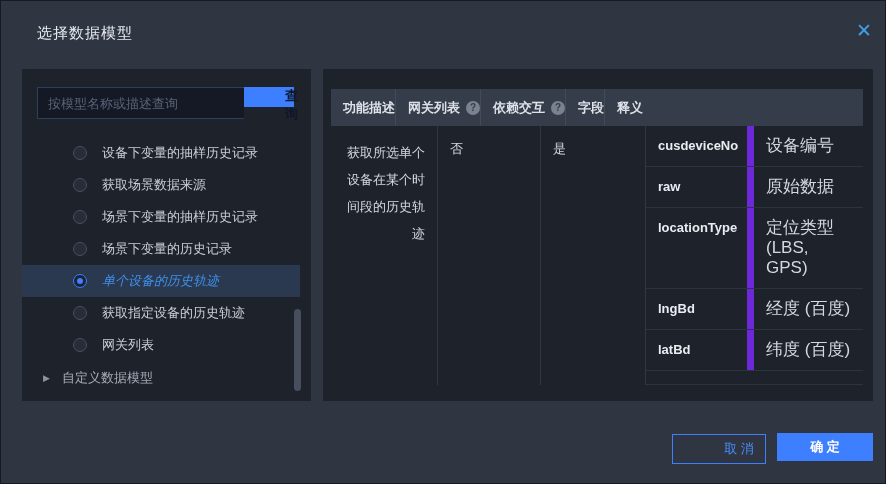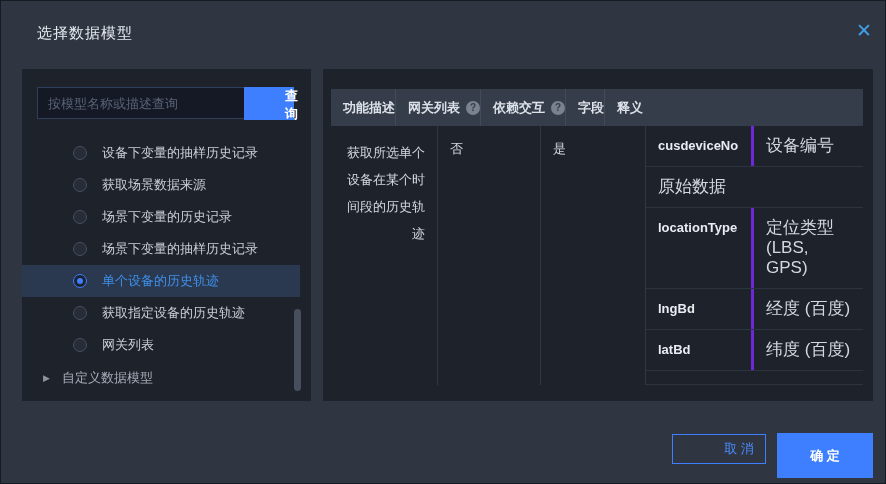--- a/index.html
+++ b/index.html
@@ -40,22 +40,22 @@
   .search-input {
     flex: 1; min-width: 0;
     background: #141925;
     border: 1px solid #2e3f5e; border-right: none;
     color: #c7ccd6; font-size: 13px;
     padding: 0 10px; outline: none;
     font-family: "Liberation Sans", "DejaVu Sans", sans-serif;
   }
   .search-input::placeholder { color: #5a6477; }
   .search-btn {
-    width: 50px; height: 33px;
-    background: #3d7fff; color: #ffffff;
+    width: 50px; height: 20px;
+    background: #3d7fff; color: #0f172a;
     border: none; font-size: 13px; font-weight: bold;
     cursor: pointer;
     font-family: "Liberation Sans", "DejaVu Sans", sans-serif;
     padding-left: 41px;
   }
 
   .model-list { position: absolute; left: 0; top: 68px; right: 0; }
   .model-row {
     height: 32px; margin-right: 11px;
     display: flex; align-items: center;
@@ -74,21 +74,21 @@
   }
   .model-row.selected .radio::after {
     content: ""; position: absolute;
     left: 3px; top: 3px; width: 6px; height: 6px;
     border-radius: 50%; background: #3d7fff;
   }
   .model-label {
     margin-left: 15px; font-size: 13px; color: #c9ced8;
     white-space: nowrap;
   }
-  .model-row.selected .model-label { color: #3f8fe8; }
+  .model-row.selected .model-label { color: #3f8fe8; font-style: italic; }
 
   .tree-node {
     height: 30px; margin-top: 2px;
     display: flex; align-items: center; cursor: pointer;
   }
   .tree-arrow {
     margin-left: 21px; font-size: 9px; color: #8d939f; flex: none;
   }
   .tree-label { margin-left: 12px; font-size: 13px; color: #a6acb8; }
 
@@ -134,21 +134,21 @@
   }
   .tcell.desc { line-height: 27px; padding-right: 12px; }
 
   .fields-col { display: flex; flex-direction: column; }
   .field-row { display: flex; border-bottom: 1px solid #2c3440; }
   .field-name {
     width: 108px; flex: none;
     padding: 10px 10px 10px 12px;
     font-size: 13px; font-weight: bold; color: #e9ecf1;
     line-height: 20px;
-    border-right: 3px solid #6d28d9;
+    border-right: 7px solid #6d28d9;
   }
   .field-meaning {
     flex: 1; padding: 10px 10px 10px 12px;
     font-size: 17px; color: #d4d8df; line-height: 20px;
   }
   .field-stub { height: 14px; }
 
   
   .w-desc { width: 107px; flex: none; text-align: right; }
   .w-cfg  { width: 103px; flex: none; }
@@ -160,21 +160,21 @@
     position: absolute; left: 671px; top: 433px;
     width: 94px; height: 30px;
     background: transparent;
     border: 1px solid #3d7fff; color: #4a8cff;
     font-size: 13px; cursor: pointer;
     font-family: "Liberation Sans", "DejaVu Sans", sans-serif;
     padding-left: 40px;
   }
   .btn-confirm {
     position: absolute; left: 776px; top: 432px;
-    width: 96px; height: 45px;
+    width: 96px; height: 28px;
     background: #3d7fff; border: none; color: #ffffff;
     font-size: 13px; font-weight: bold; cursor: pointer;
     font-family: "Liberation Sans", "DejaVu Sans", sans-serif;
   }
 </style>
 </head>
 <body>
 
 <div class="dialog">
 
@@ -194,26 +194,26 @@
           <span class="model-label">设备下变量的抽样历史记录</span>
         </div>
 
         <div class="model-row">
           <span class="radio"></span>
           <span class="model-label">获取场景数据来源</span>
         </div>
 
         <div class="model-row">
           <span class="radio"></span>
+          <span class="model-label">场景下变量的抽样历史记录</span>
+        </div>
+
+        <div class="model-row">
+          <span class="radio"></span>
           <span class="model-label">场景下变量的历史记录</span>
-        </div>
-
-        <div class="model-row">
-          <span class="radio"></span>
-          <span class="model-label">场景下变量的抽样历史记录</span>
         </div>
 
         <div class="model-row selected">
           <span class="radio"></span>
           <span class="model-label">单个设备的历史轨迹</span>
         </div>
 
         <div class="model-row">
           <span class="radio"></span>
           <span class="model-label">获取指定设备的历史轨迹</span>
@@ -270,20 +270,21 @@
         <div class="tcell w-cfg">否</div>
         <div class="tcell w-dep">是</div>
         <div class="fields-col w-mean">
 
             <div class="field-row">
               <div class="field-name">cusdeviceNo</div>
               <div class="field-meaning">设备编号</div>
             </div>
 
             <div class="field-row">
+              <div class="field-name">raw</div>
               <div class="field-meaning">原始数据</div>
             </div>
 
             <div class="field-row">
               <div class="field-name">locationType</div>
               <div class="field-meaning">定位类型(LBS, GPS)</div>
             </div>
 
             <div class="field-row">
               <div class="field-name">lngBd</div>

